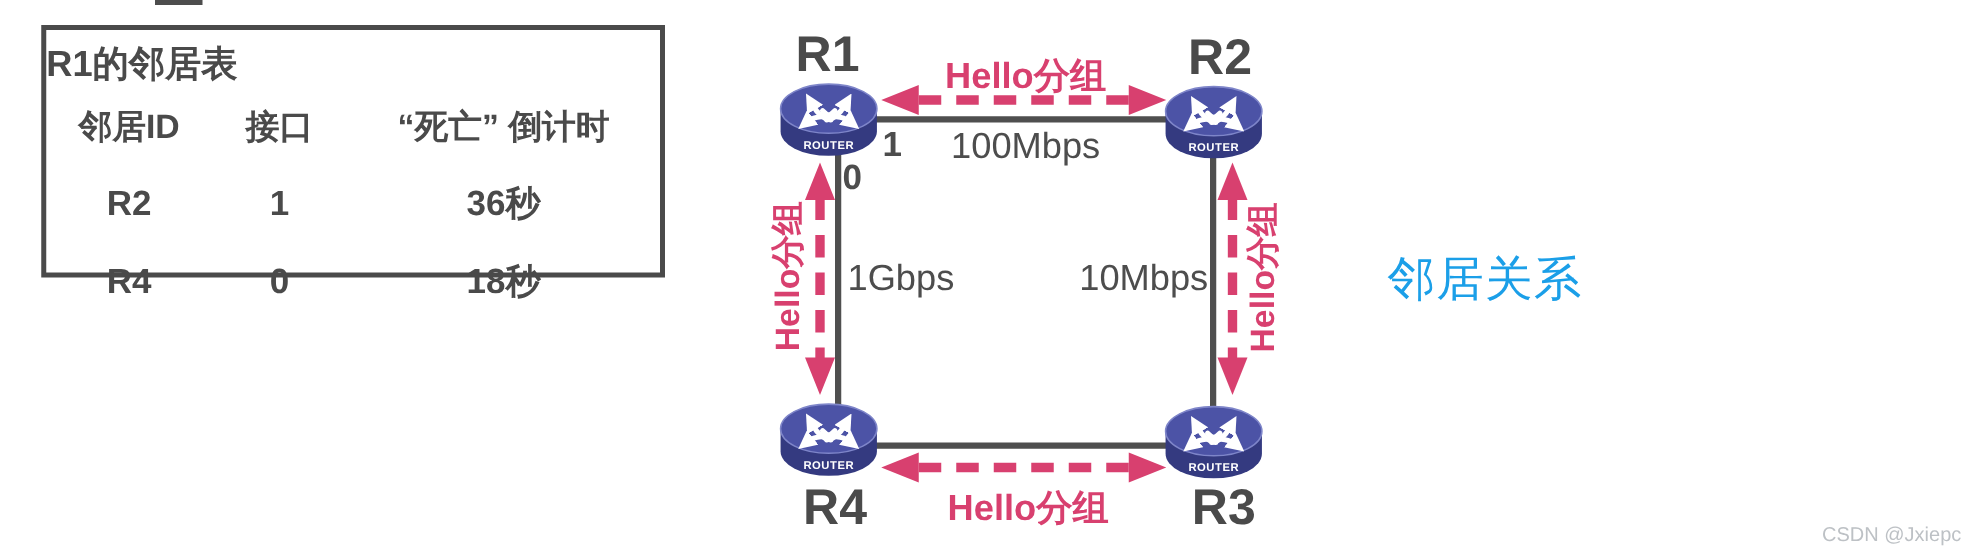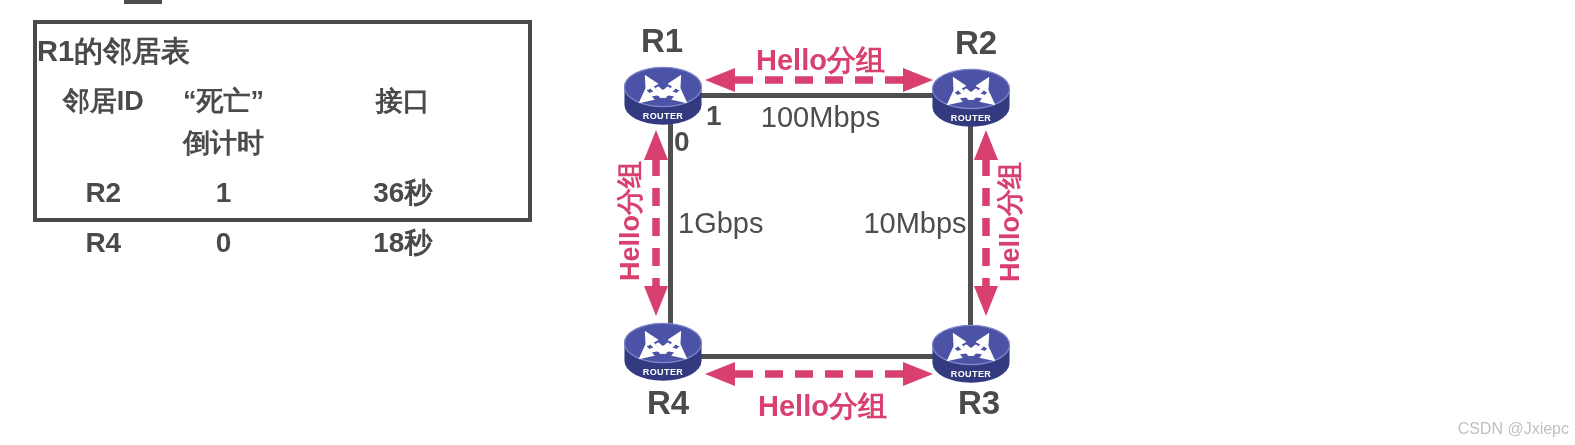--- a/index.html
+++ b/index.html
@@ -13,21 +13,21 @@
   .smudge{left:124px;top:0;width:38px;height:4px;background:#4d4d4d;}
 
   
   .neighbor-table{
     left:33px;top:20px;width:491px;height:194px;
     border:4px solid #4a4a4a;background:#fff;color:#4a4a4a;
   }
   .nt-title{margin-top:8px;font-size:29px;font-weight:bold;}
   .nt-grid{
     display:grid;grid-template-columns:27% 22% 51%;
-    margin-top:8px;row-gap:8px;
+    margin-top:8px;row-gap:20px;
   }
   .nt-h,.nt-c{text-align:center;font-weight:bold;line-height:42px;}
   .nt-h{font-size:27px;}
   .nt-c{font-size:28px;}
 
   
   .link{background:#4f4f4f;}
   .link-top{left:698px;top:93px;width:240px;height:5px;}
   .link-bottom{left:700px;top:354px;width:238px;height:5px;}
   .link-left{left:668px;top:118px;width:5px;height:218px;}
@@ -38,21 +38,21 @@
   .pinkfill{fill:#d8406f;}
 
   
   .wa{stroke:#ffffff;stroke-width:5;fill:none;stroke-linecap:round;}
   .router-caption{
     fill:#ffffff;font-size:11px;font-weight:bold;text-anchor:middle;
     letter-spacing:.5px;font-family:"Liberation Sans",sans-serif;
   }
 
   
-  .rname{color:#4a4a4a;font-weight:bold;font-size:33px;text-align:center;width:60px;}
+  .rname{color:#4a4a4a;font-weight:bold;font-size:40px;text-align:center;width:60px;}
   .speed{color:#4d4d4d;font-weight:normal;font-size:29px;text-align:center;white-space:nowrap;}
   .hello{color:#d8406f;font-weight:bold;font-size:29px;text-align:center;white-space:nowrap;}
   .hello-v{
     color:#d8406f;font-weight:bold;font-size:27px;white-space:nowrap;
     transform:translate(-50%,-50%) rotate(-90deg);
   }
   .iface{color:#4d4d4d;font-weight:bold;font-size:28px;}
   .annotation{color:#1b9fe8;font-size:38px;letter-spacing:1px;white-space:nowrap;}
   .watermark{right:6px;bottom:7px;font-size:16px;color:#bdc1c5;}
 </style>
@@ -60,22 +60,22 @@
 <body>
 
 <div class="stage">
 
   <div class="abs smudge"></div>
 
   <div class="abs neighbor-table">
     <div class="nt-title">R1的邻居表</div>
     <div class="nt-grid">
       <div class="nt-h">邻居ID</div>
+      <div class="nt-h">接口</div>
       <div class="nt-h">“死亡” 倒计时</div>
-      <div class="nt-h">接口</div>
 
       <div class="nt-c">R2</div>
       <div class="nt-c">1</div>
       <div class="nt-c">36秒</div>
 
       <div class="nt-c">R4</div>
       <div class="nt-c">0</div>
       <div class="nt-c">18秒</div>
     </div>
   </div>
@@ -164,16 +164,17 @@
   <div class="abs speed" style="left:862px;top:207px;width:106px">10Mbps</div>
 
   <div class="abs hello" style="left:738px;top:41px;width:165px">Hello分组</div>
   <div class="abs hello-v" style="left:630px;top:221px">Hello分组</div>
   <div class="abs hello-v" style="left:1010px;top:222px">Hello分组</div>
   <div class="abs hello" style="left:740px;top:387px;width:165px">Hello分组</div>
 
   <div class="abs iface" style="left:706px;top:100px">1</div>
   <div class="abs iface" style="left:674px;top:126px">0</div>
 
+  <div class="abs annotation" style="left:1110px;top:198px">邻居关系</div>
 
   <div class="abs watermark">CSDN @Jxiepc</div>
 
 </div>
 
 </body></html>

